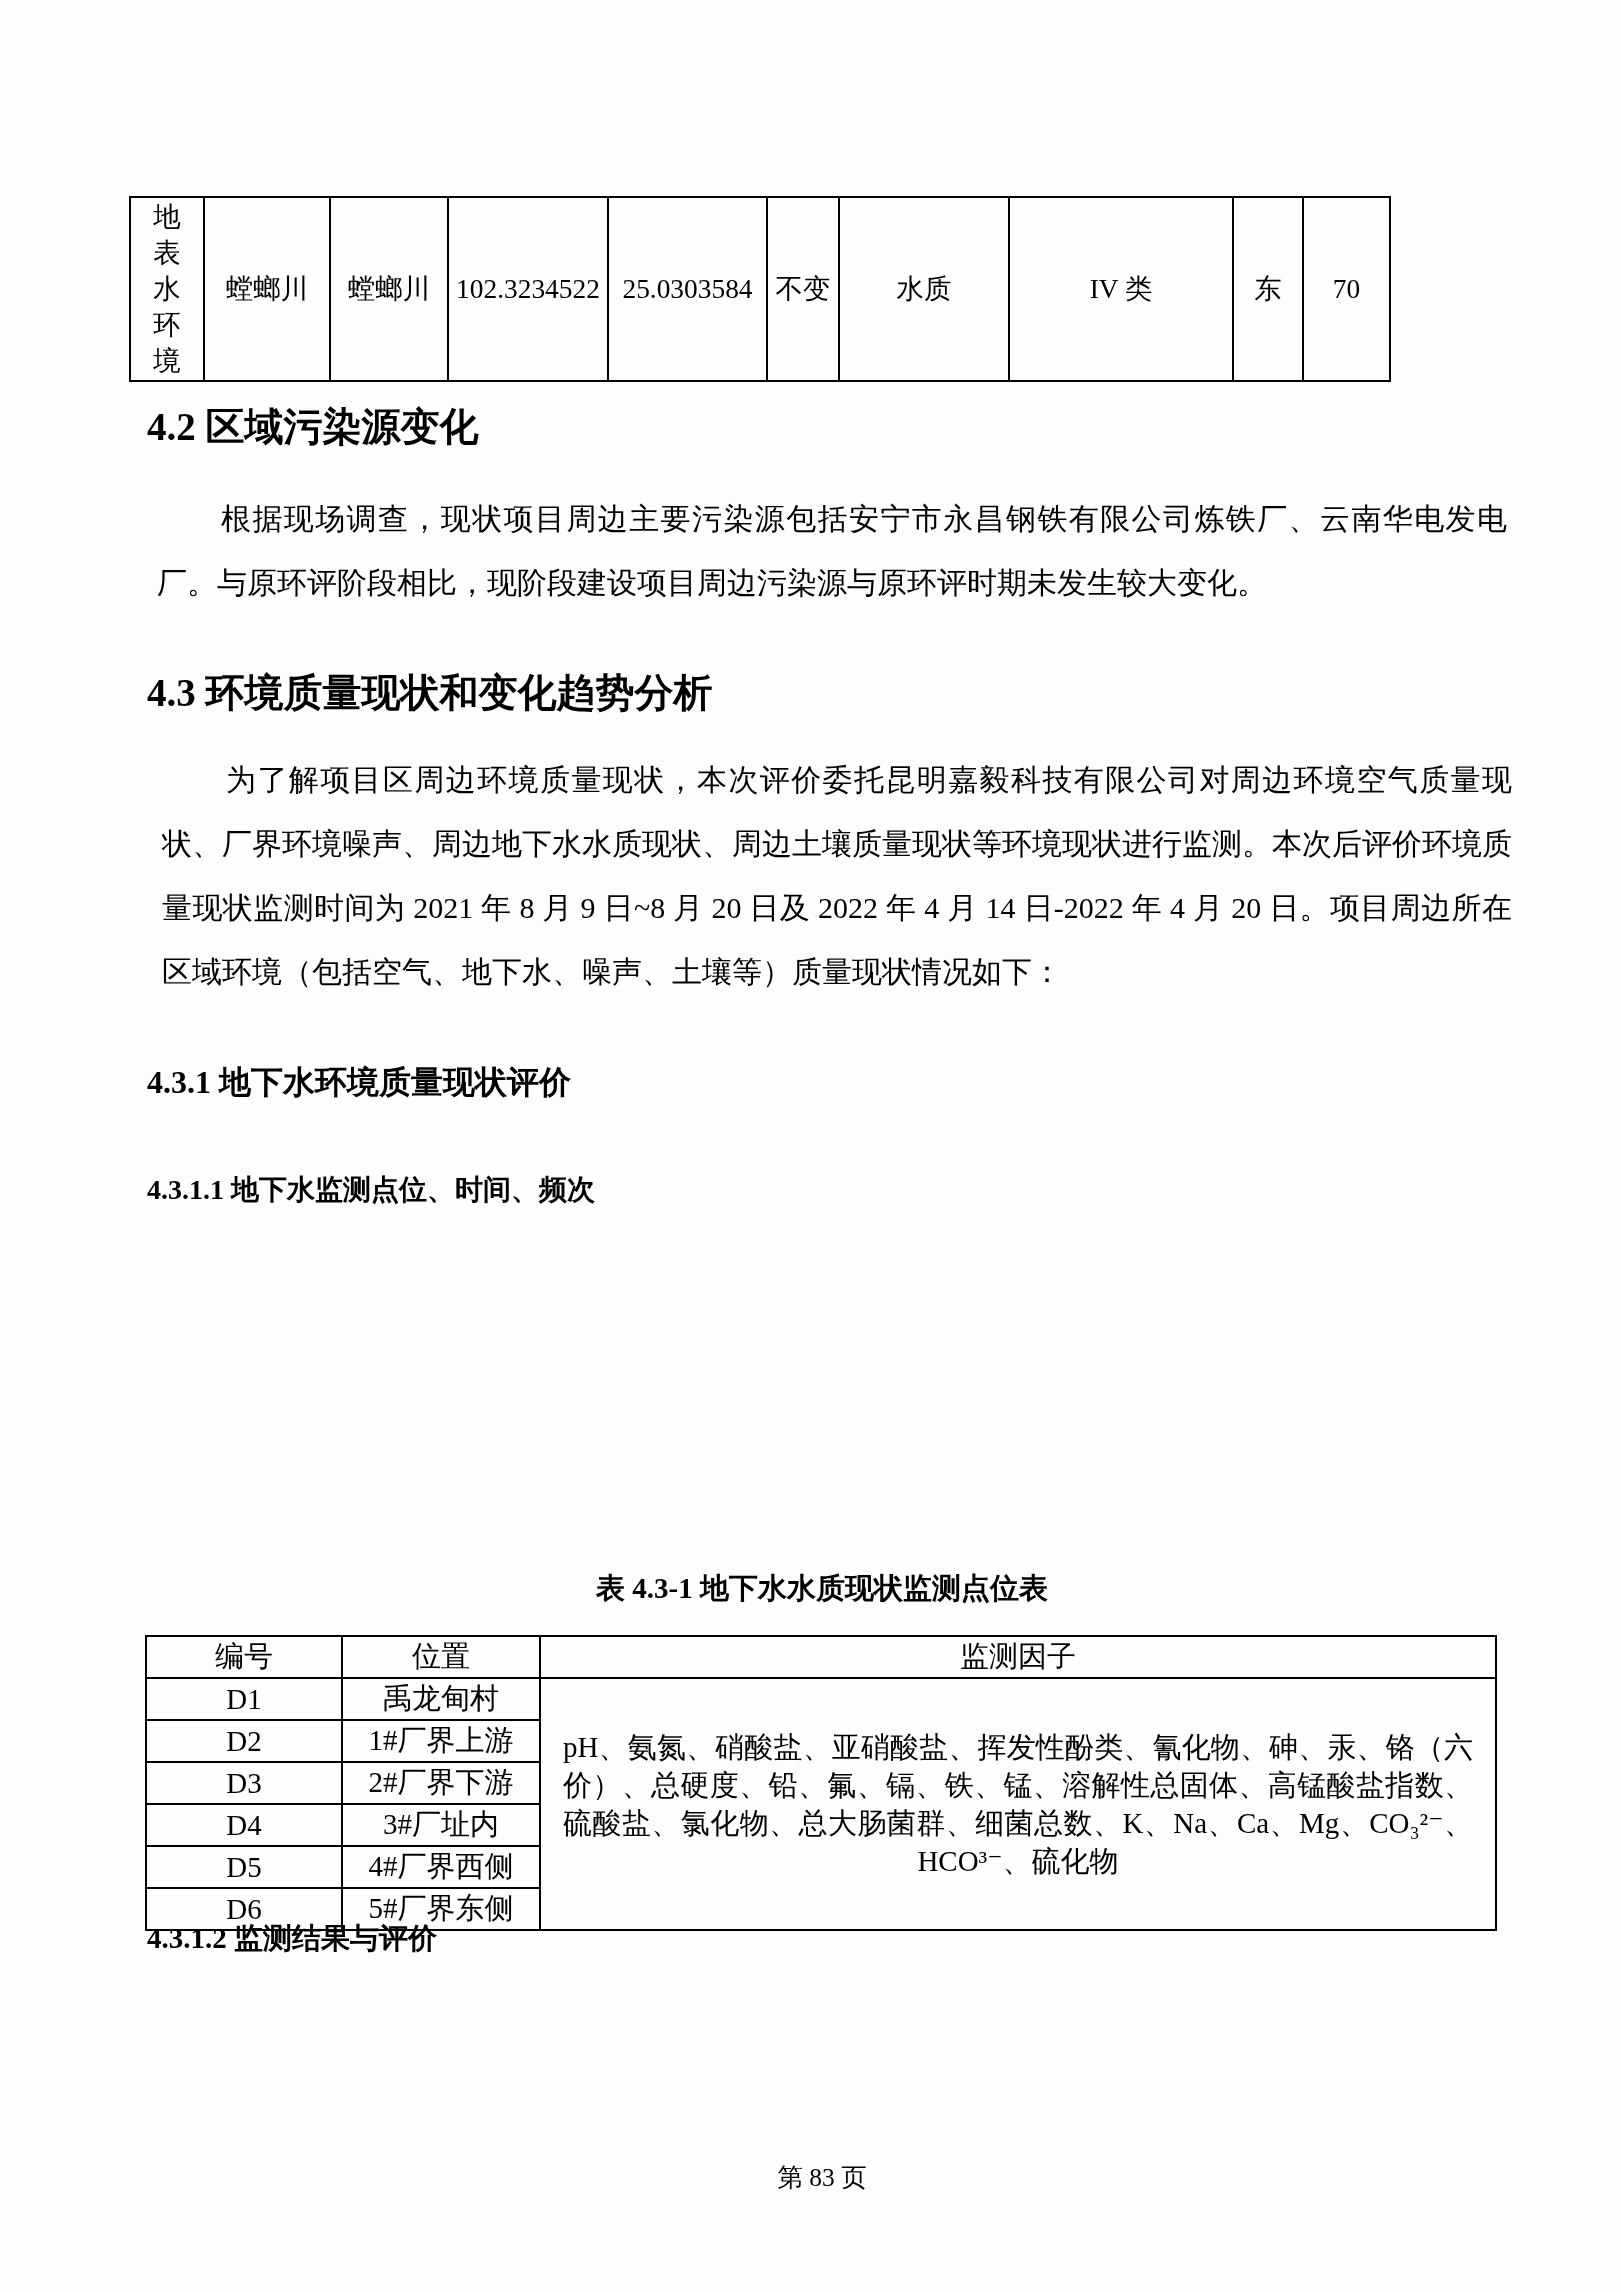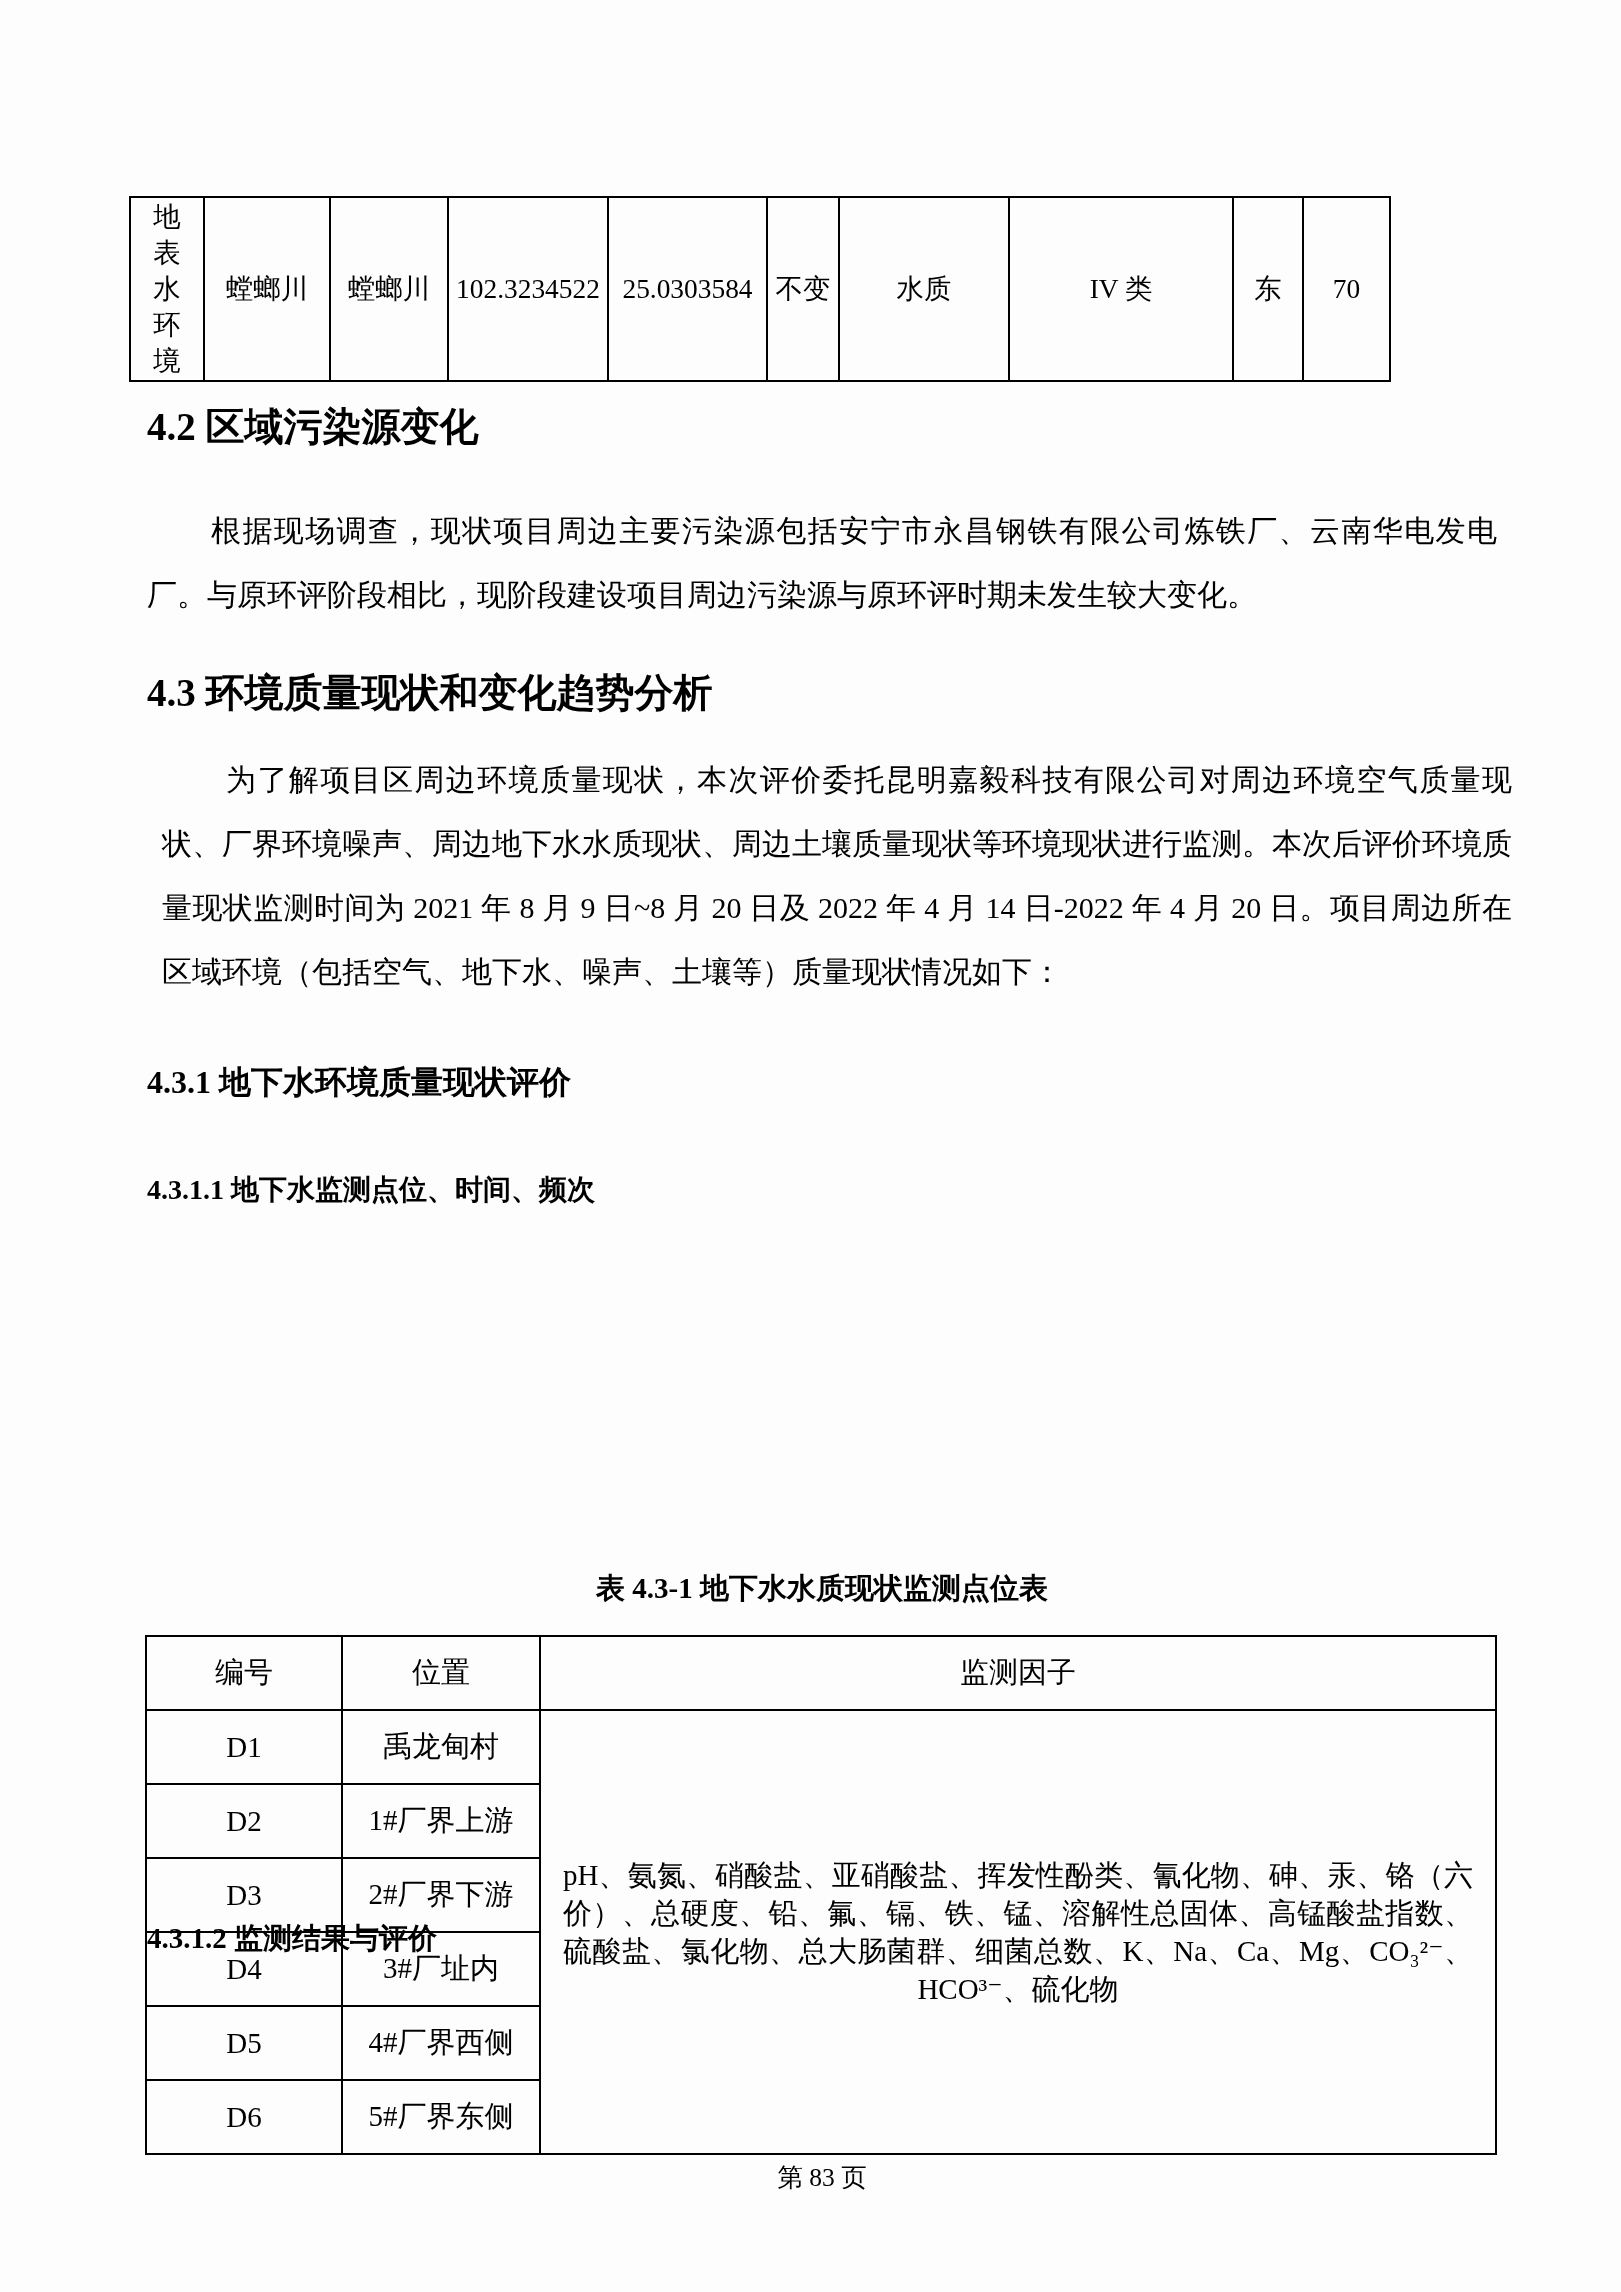--- a/index.html
+++ b/index.html
@@ -23,34 +23,34 @@
   .hd-431  { top:1061px; font-size:32px; }
   .hd-4311 { top:1171px; font-size:28px; }
   .hd-4312 { top:1919px; font-size:29px; }
 
   
   .para {
     position:absolute; left:147px; width:1350px;
     font-size:30px; line-height:64px;
     text-align:justify; text-indent:64px;
   }
-  .p-42 { top:499px; }
+  .p-42 { top:487px;margin-left:10px; }
   .p-43 { top:748px;margin-left:15px; }
   .p-4311 { top:1247px; }
   .p-method { top:2005px; text-align:left; }
 
   
   .t2-title {
     position:absolute; left:147px; top:1569px; width:1350px;
     font-size:29px; font-weight:bold; text-align:center;
   }
   .t2 { position:absolute; left:145px; top:1635px; width:1350px; font-size:29px; border:2.9px solid #000; }
   .t2 th, .t2 td {
     border:2px solid #000; text-align:center; vertical-align:middle;
-    padding:16px; font-weight:normal; overflow:hidden;
+    padding:0; font-weight:normal; overflow:hidden;
   }
   .t2 .hrow { height:39px; }
   .t2 .drow { height:38px; }
   .t2 .factors {
     text-align:justify; text-align-last:center;
     padding:0 22px; line-height:38px; font-size:29px;
   }
 
   .footer {
     position:absolute; left:147px; top:2160px; width:1350px;

